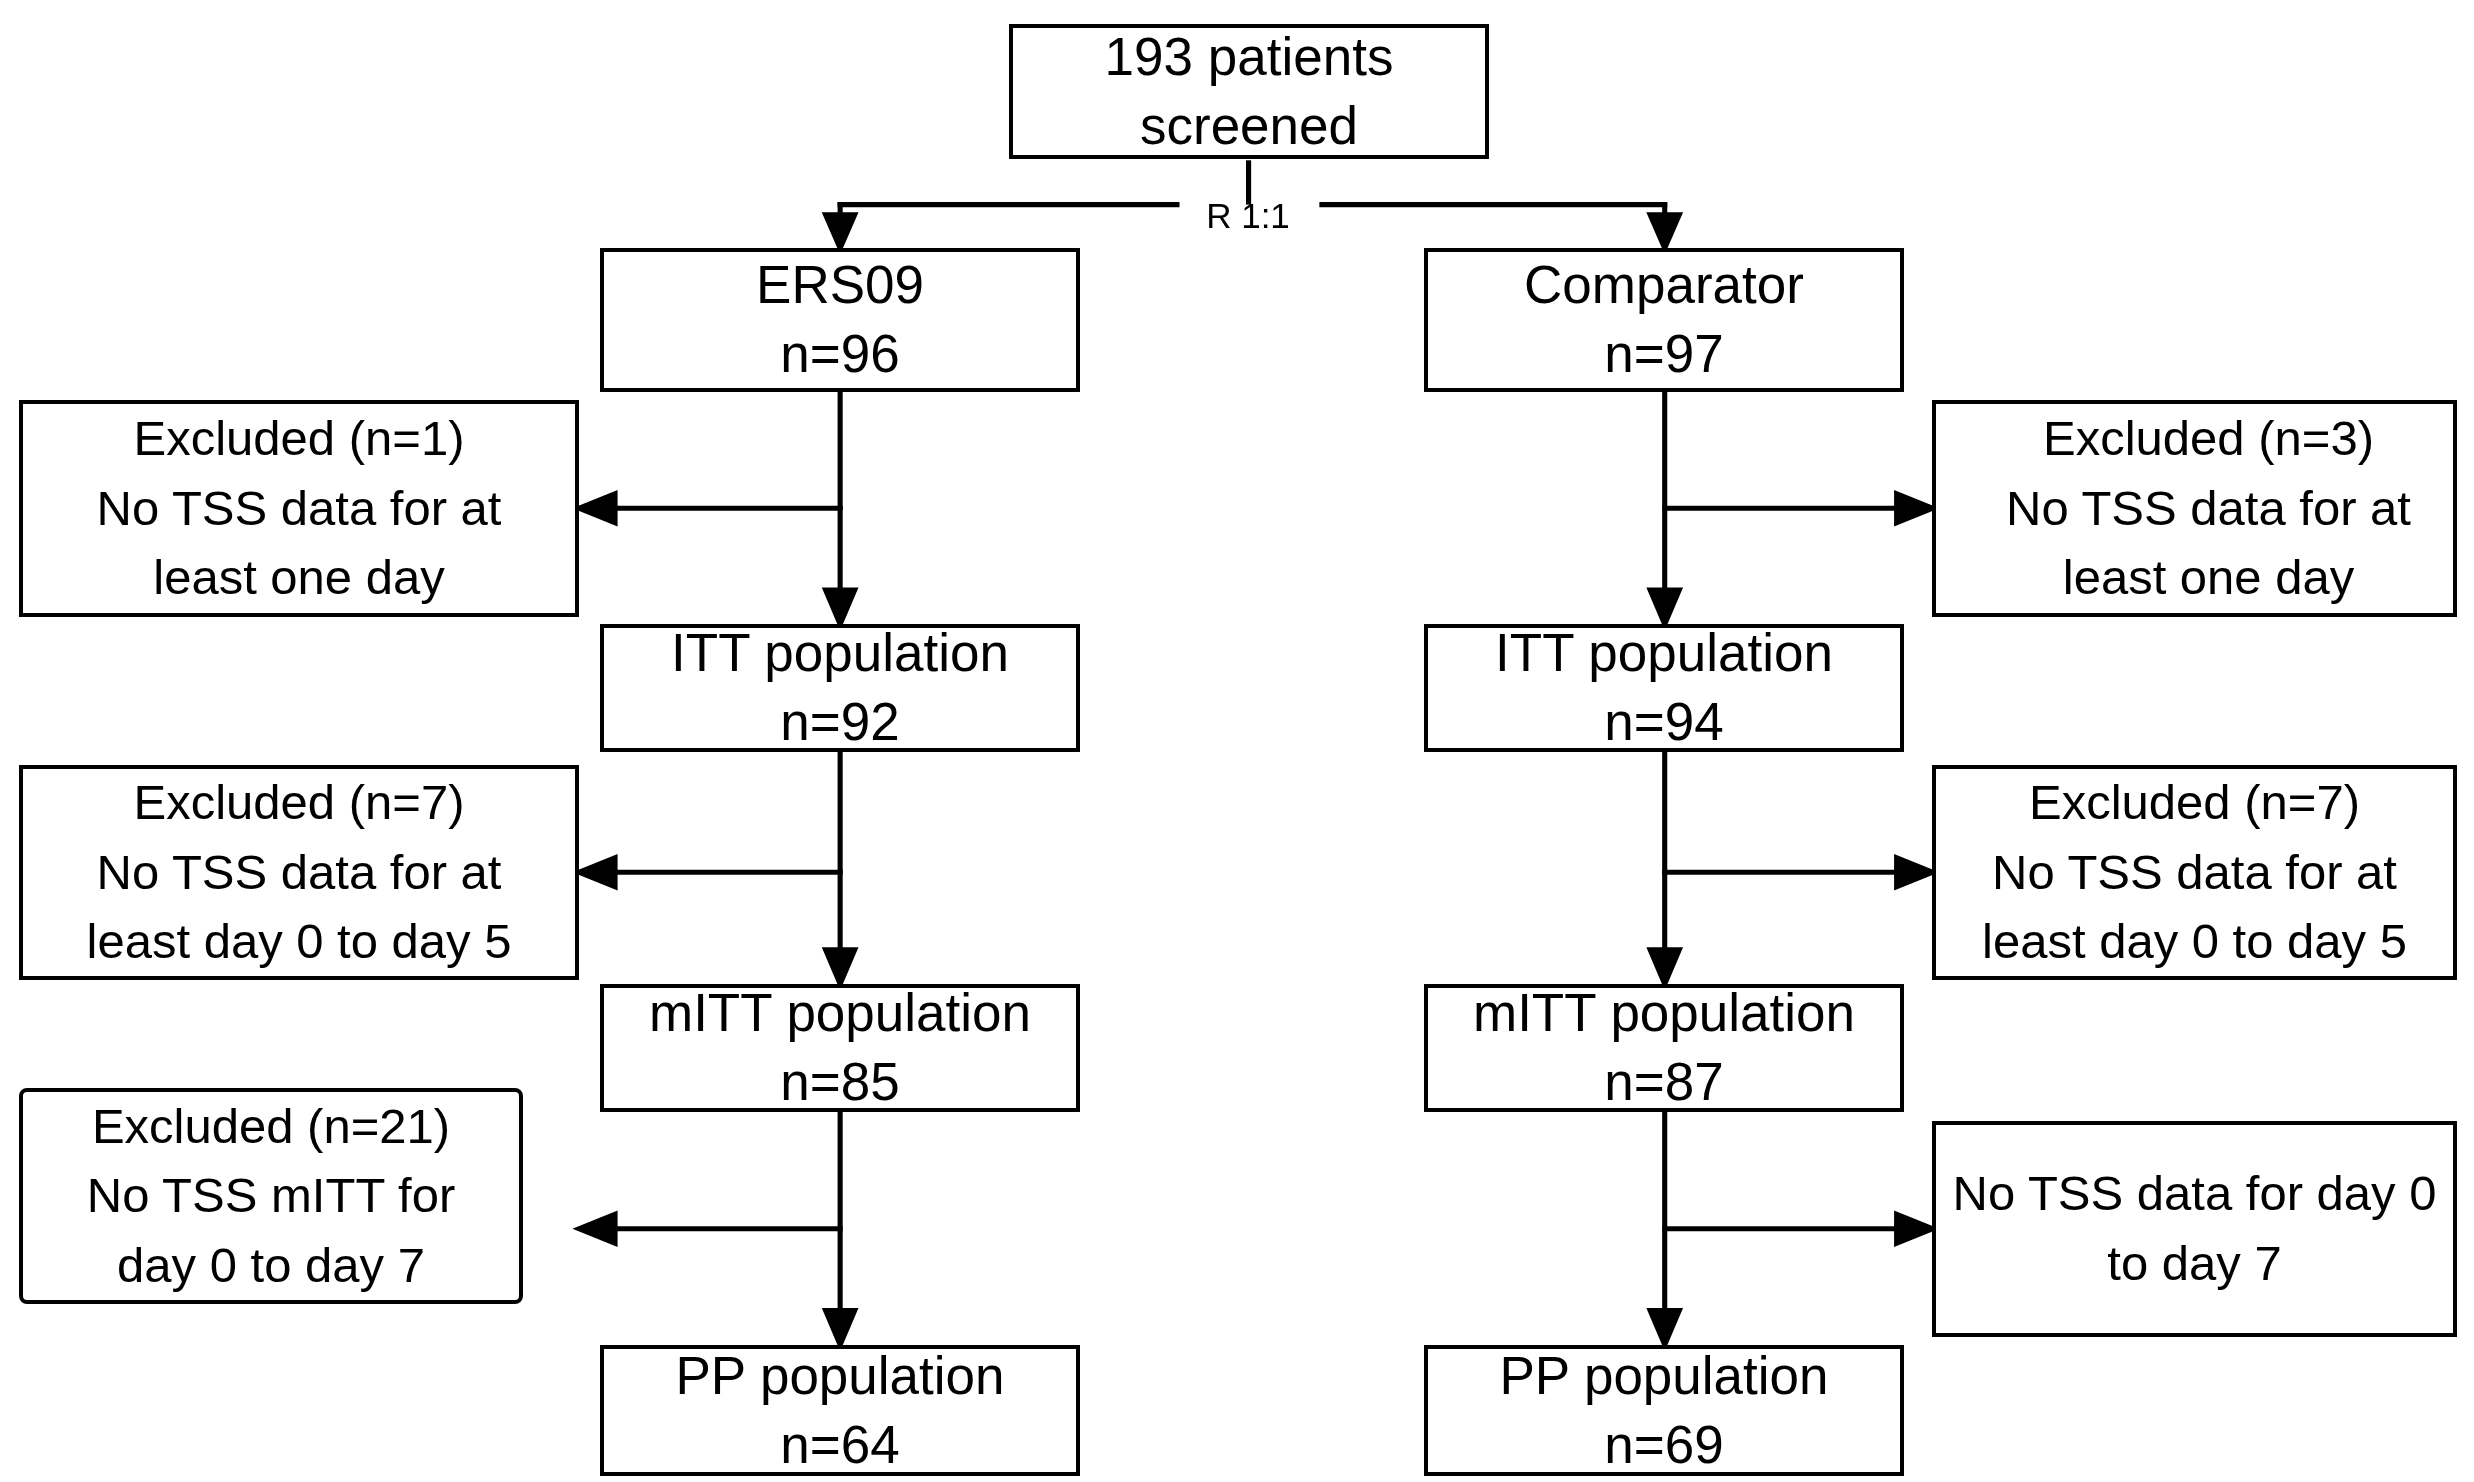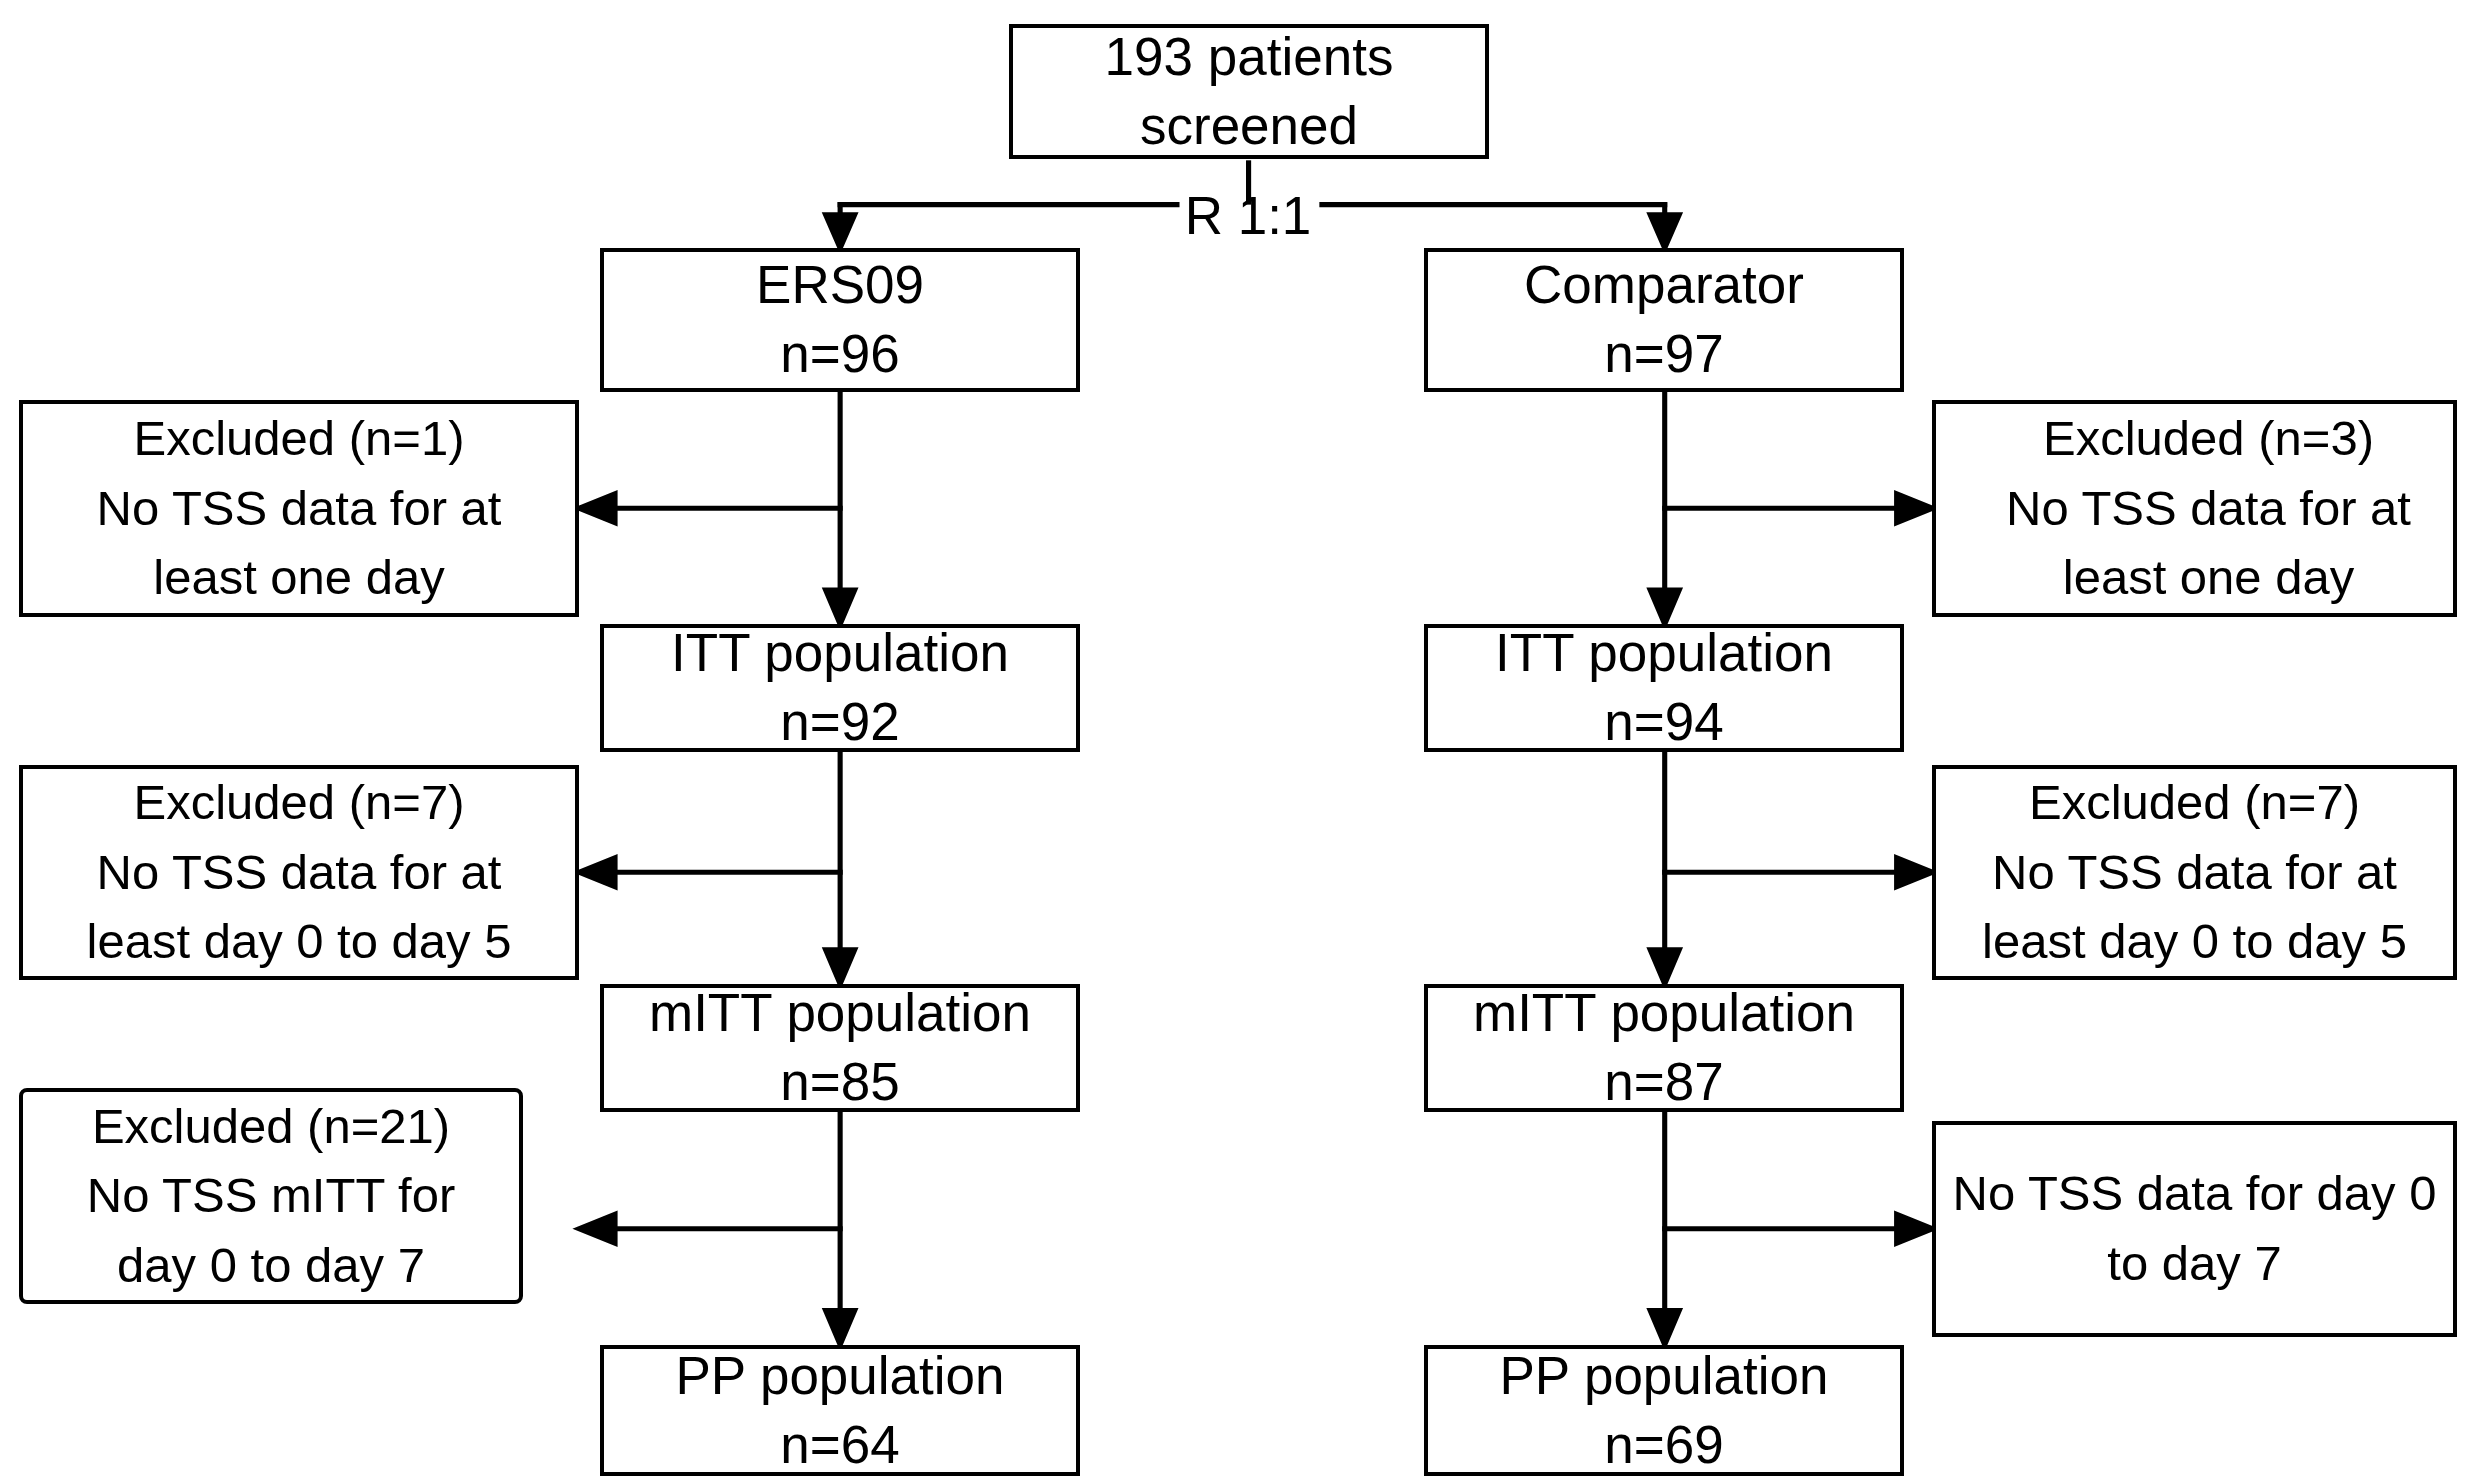--- a/index.html
+++ b/index.html
@@ -41,21 +41,21 @@
     font-size: 53px;
     line-height: 1.3;
   }
   .excl {
     font-size: 49px;
     line-height: 1.42;
   }
   .rlabel {
     position: absolute;
     z-index: 3;
-    font-size: 53px;
+    font-size: 35px;
     line-height: 1;
     transform: translate(-50%, -50%);
     white-space: nowrap;
   }
 </style>
 </head>
 <body>
 
 <svg id="connector-layer" width="2475" height="1482" viewBox="0 0 2902 1738" stroke="#000000" stroke-width="6" fill="#000000" stroke-linecap="square">
 

